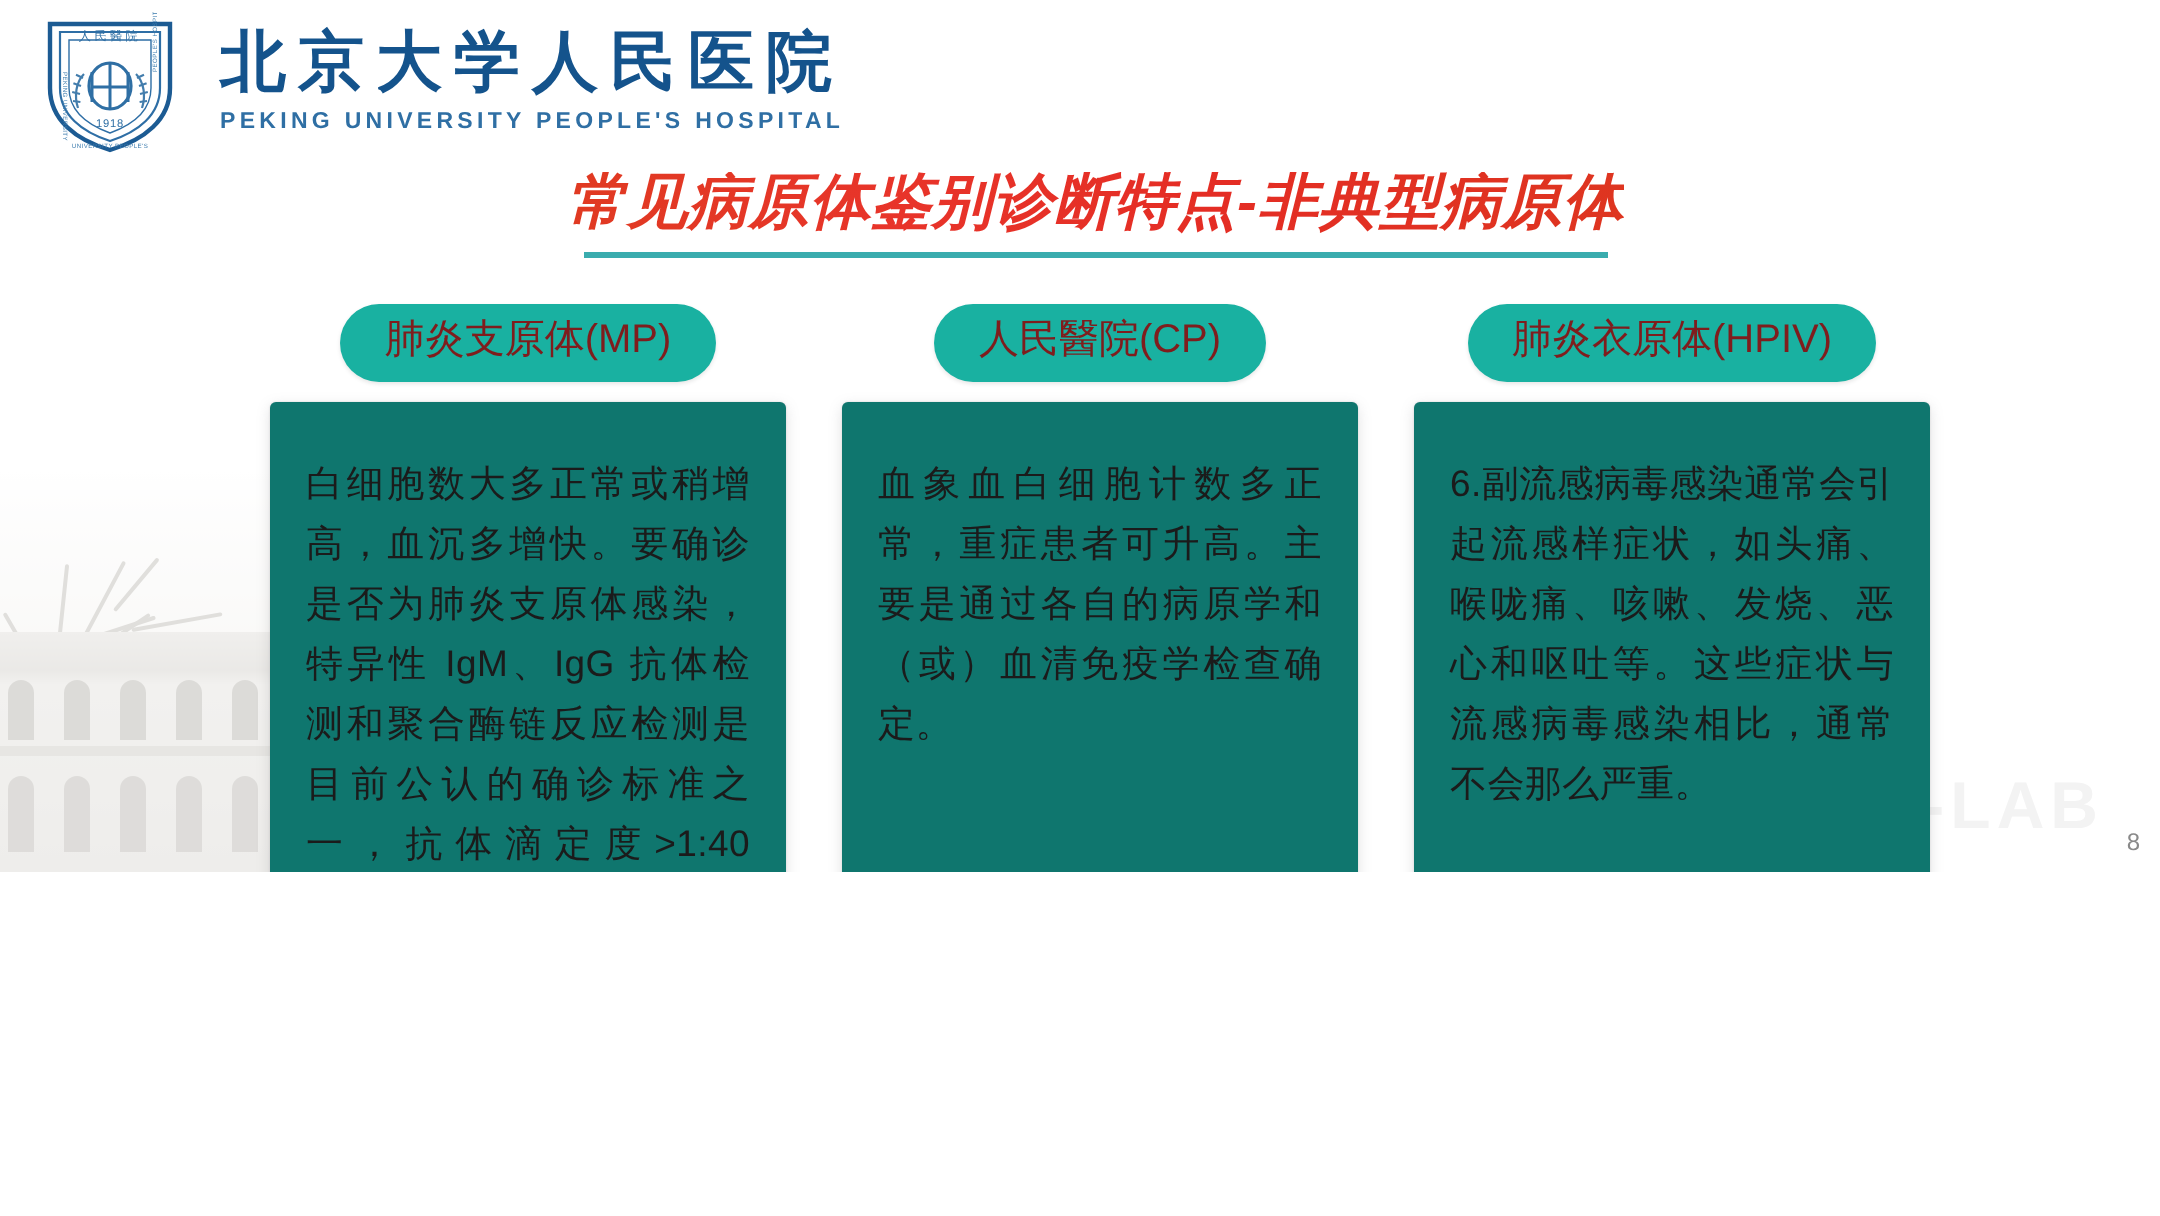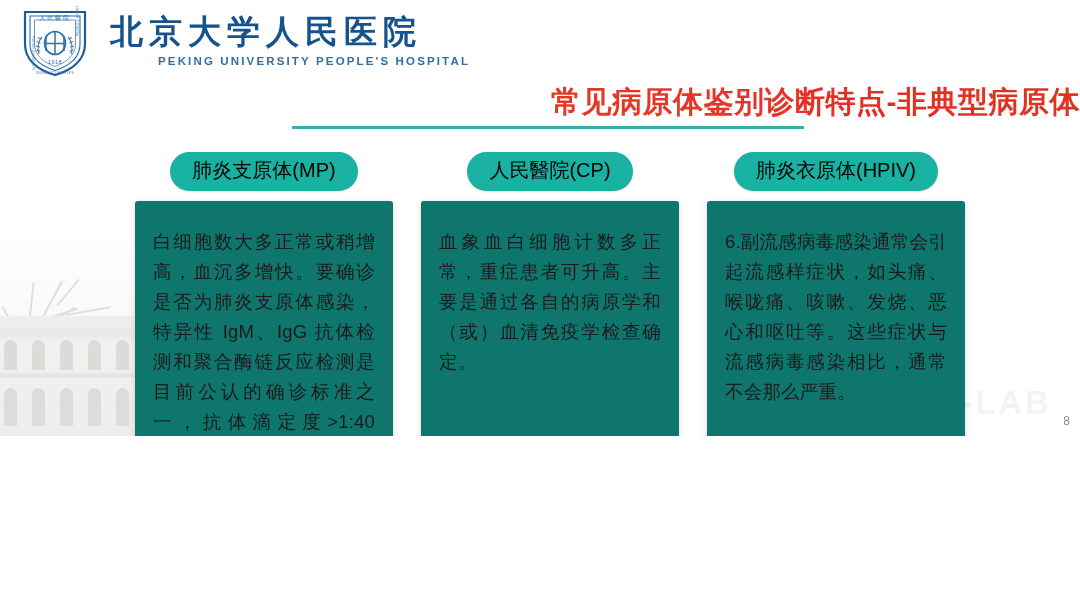--- a/index.html
+++ b/index.html
@@ -135,30 +135,30 @@
     line-height: 1.08;
     white-space: nowrap;
   }
   .wordmark-en {
     font-size: 11.5px;
     font-weight: 700;
     color: #2f6fa4;
     letter-spacing: 2.15px;
     margin-top: 4px;
     white-space: nowrap;
-    margin-left: 48px;
   }
 
   
   .title-wrap {
     position: absolute;
     left: 15px;
     right: 0;
     top: 86px;
-    text-align: right;
+    text-align: center;
+    font-style: italic;
   }
   .title {
     display: inline-block;
     font-family: "Liberation Sans", "DejaVu Sans", sans-serif;
     font-size: 30px;
     font-weight: 700;
     letter-spacing: 0.5px;
     line-height: 1.08;
     background: linear-gradient(90deg, #e03a22 0%, #e8342a 32%, #e42d24 62%, #de3520 100%);
     -webkit-background-clip: text;
@@ -186,21 +186,21 @@
   .col {
     width: 258px;
     display: flex;
     flex-direction: column;
     align-items: center;
   }
   .pill {
     position: relative;
     z-index: 3;
     background: #19b1a1;
-    color: #000000;
+    color: #7f1d1d;
     border-radius: 22px;
     padding: 6px 22px 8px 22px;
     font-size: 20px;
     font-weight: 500;
     line-height: 1.25;
     white-space: nowrap;
     box-shadow: 0 1px 2px rgba(0,0,0,0.10);
   }
   .card {
     position: relative;

